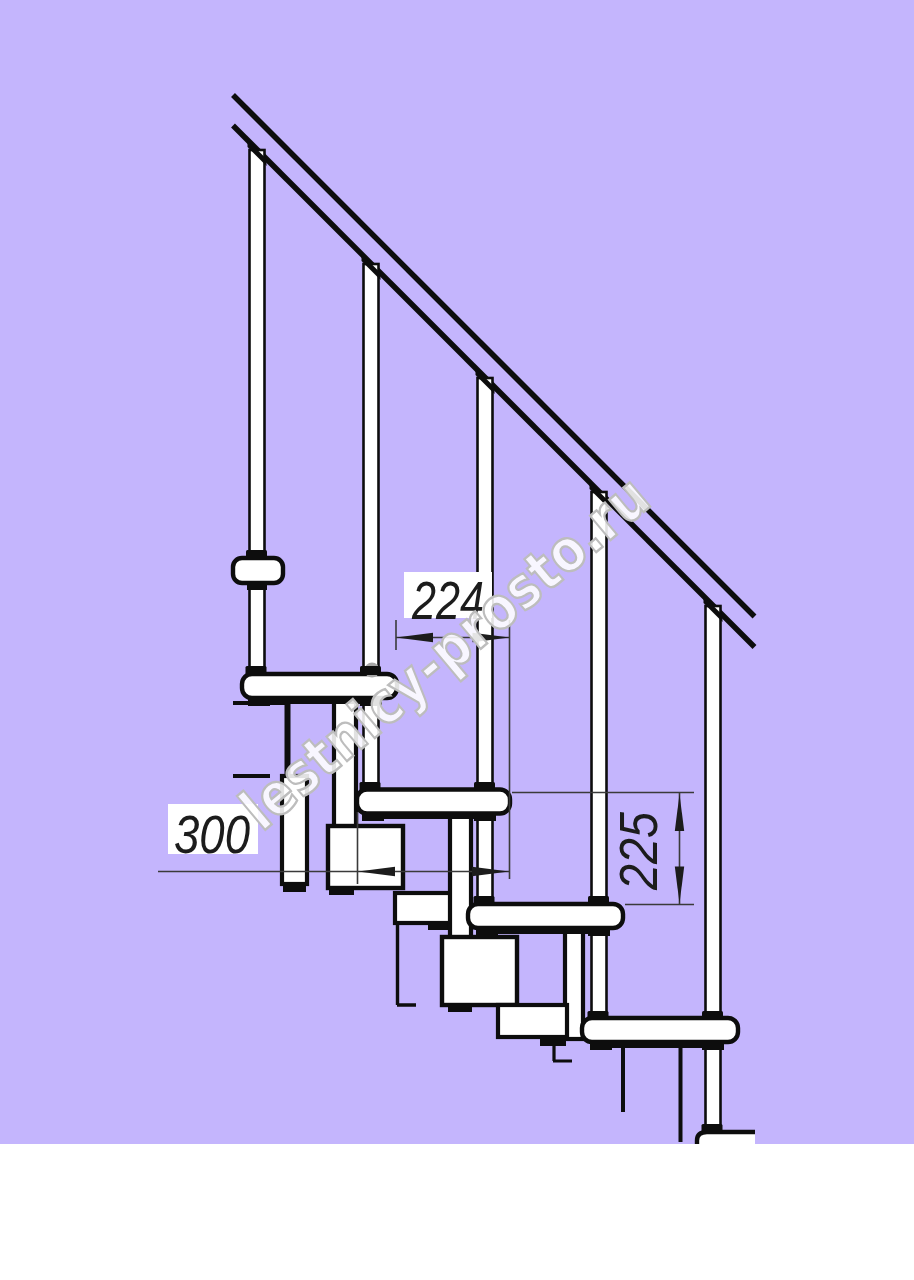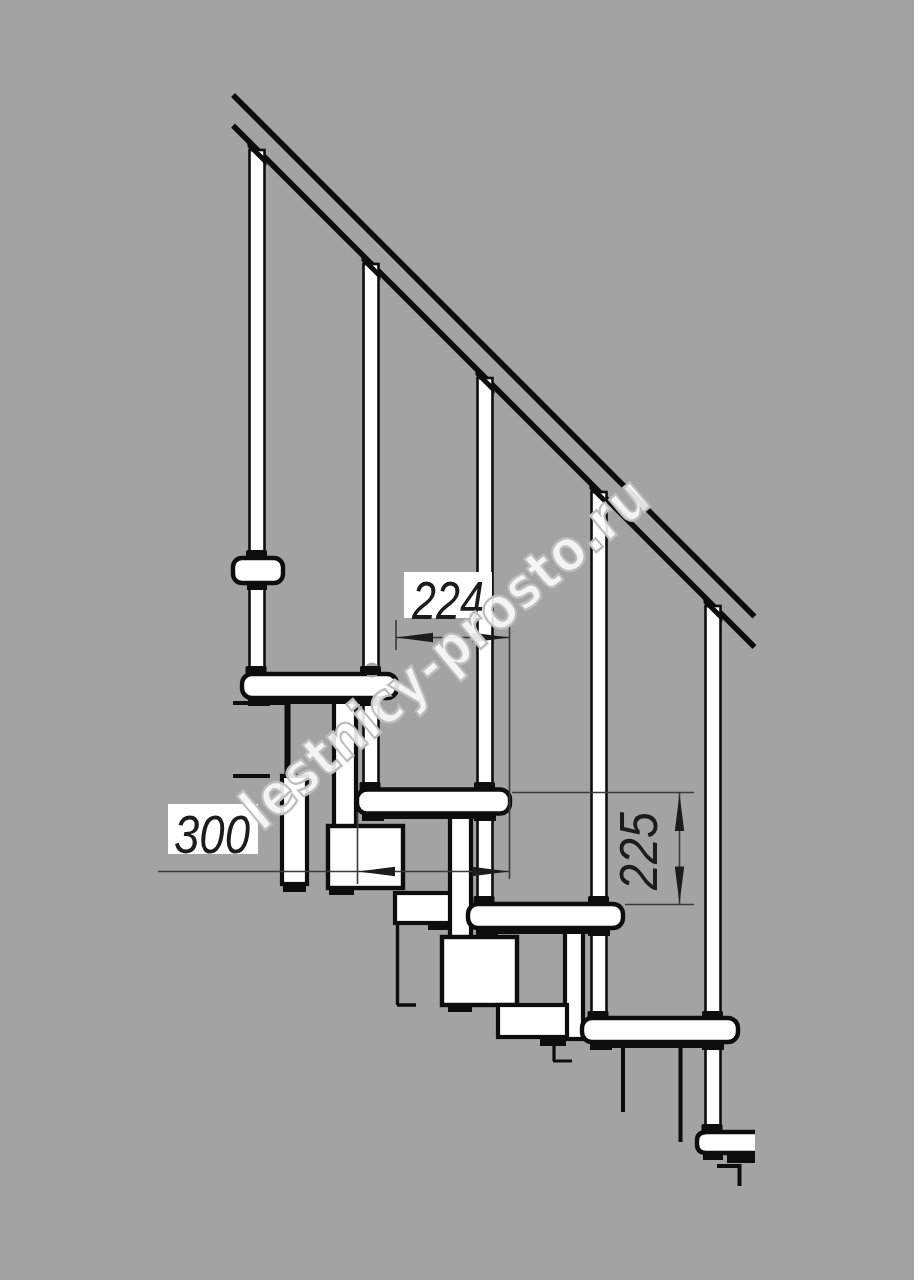--- a/index.html
+++ b/index.html
@@ -1,20 +1,20 @@
 <!DOCTYPE html>
 <html><head>
 <meta charset="utf-8">
 <style>
   html, body { margin: 0; padding: 0; background: #ffffff; }
   .page {
     position: relative;
     width: 914px;
-    height: 1280px;
-    background: #a3a3a3;
+    height: 1144px;
+    background: #c4b5fd;
     overflow: hidden;
     font-family: "Liberation Sans", sans-serif;
   }
   svg { display: block; }
   .dim-text {
     font-family: "Liberation Sans", sans-serif;
     font-style: italic;
     font-size: 54px;
     fill: #1c1c1c;
   }

